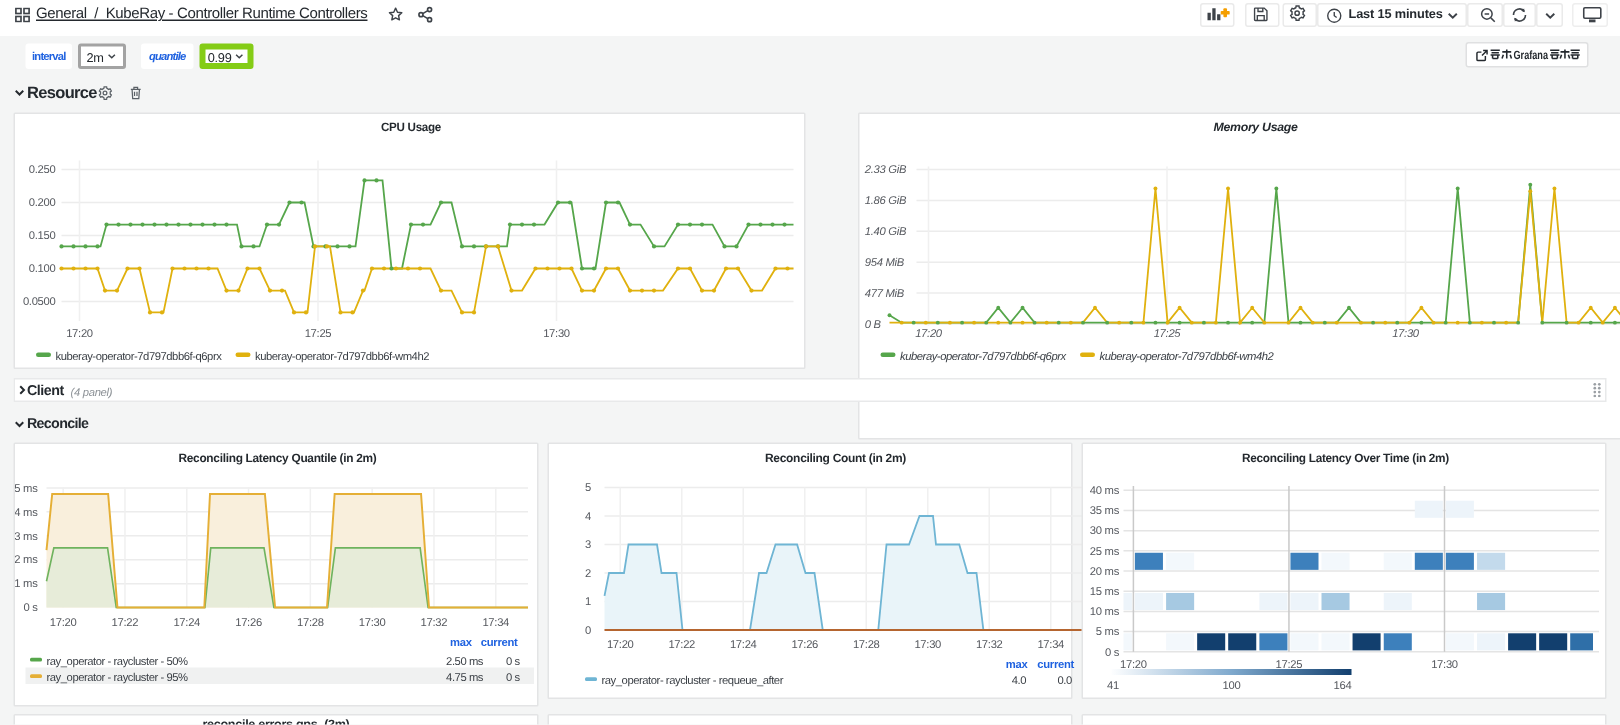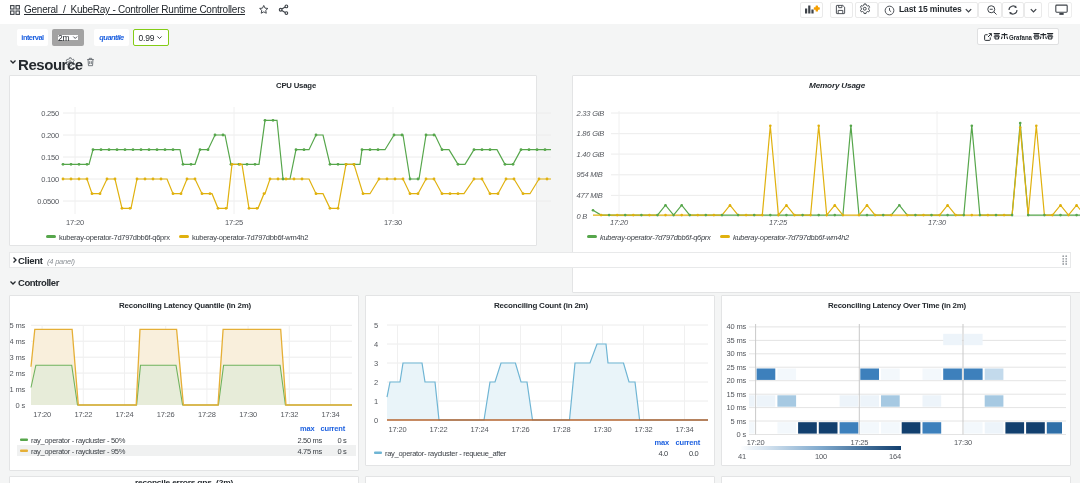--- a/index.html
+++ b/index.html
@@ -112,25 +112,25 @@
 <div class="abs" style="left:1055px;top:3.5px;">
     <svg width="13" height="12" viewBox="0 0 24 22">
       <g fill="none" stroke="#3E4349" stroke-width="2">
         <rect x="1.5" y="2" width="21" height="13" rx="1.5"></rect>
       </g>
       <rect x="8" y="16.5" width="8" height="3.5" fill="#3E4349"></rect>
     </svg>
   </div>
 
 <div class="chip" style="left:17px;width:31px;justify-content:center;color:#1F62E0;font-weight:bold;font-size:7.5px;letter-spacing:-0.55px;">interval</div>
-<div class="chip" style="left:52px;width:32px;border:6px solid #a3a3a3;justify-content:center;color:#24292E;font-size:8.5px;letter-spacing:-0.2px;">2m&nbsp;<svg width="7" height="7" viewBox="0 0 10 10">
+<div class="chip" style="left:52px;width:32px;border:2px solid #a3a3a3;justify-content:center;color:#24292E;font-size:8.5px;letter-spacing:-0.2px;">2m&nbsp;<svg width="7" height="7" viewBox="0 0 10 10">
       <path fill="none" stroke="#3E4349" stroke-width="1.4" d="M2 3.5l3 3 3-3"></path>
     </svg></div>
 <div class="chip" style="left:94px;width:35px;justify-content:center;color:#1F62E0;font-weight:bold;font-size:7.5px;letter-spacing:-0.55px;font-style:italic;">quantile</div>
-<div class="chip" style="left:133px;width:36px;border:1px solid #84cc16;justify-content:center;color:#24292E;font-size:8.5px;letter-spacing:-0.2px;">0.99&nbsp;<svg width="7" height="7" viewBox="0 0 10 10">
+<div class="chip" style="left:133px;width:36px;border:4px solid #84cc16;justify-content:center;color:#24292E;font-size:8.5px;letter-spacing:-0.2px;">0.99&nbsp;<svg width="7" height="7" viewBox="0 0 10 10">
       <path fill="none" stroke="#3E4349" stroke-width="1.4" d="M2 3.5l3 3 3-3"></path>
     </svg></div>
 <div class="abs" style="left:977px;top:28px;width:82px;height:17px;background:#fff;border:1px solid #dfe0e1;border-radius:2px;"></div>
 <svg class="abs" style="left:977px;top:28px;" width="82" height="17">
 <g transform="translate(6.5,4.5)">
       <g transform="scale(0.375)" fill="none" stroke="#24292E" stroke-width="2.6">
         <path d="M18 13v6a2 2 0 0 1-2 2H5a2 2 0 0 1-2-2V8a2 2 0 0 1 2-2h6"></path>
         <path d="M14 3h7v7M21 3l-9 9"></path>
       </g>
     </g>
@@ -148,36 +148,36 @@
       <path d="M4 0.6v6.8M0.6 2.4h6.8M1.4 4.6l-1 2.8M6.6 4.6l1 2.8"></path>
     </g>
     <g transform="translate(69.6,4.5) scale(0.875)" stroke="#24292E" stroke-width="1.2" fill="none">
       <path d="M0.5 1.2h7M1.2 3h5.6M0.5 4.8h7M2 4.8v2.6M6 4.8v2.6M2 7.4h4"></path>
     </g>
 </svg>
 
 <svg class="abs" style="left:9px;top:58px;" width="8" height="8">
     <path fill="none" stroke="#24292E" stroke-width="1.3" d="M1.5 2.5l2.5 2.5L6.5 2.5"></path>
   </svg>
-<div class="abs" style="left:18px;top:56px;font-size:15px;font-weight:bold;color:#24292E;letter-spacing:-0.45px;">Resource</div>
+<div class="abs" style="left:18px;top:56px;font-size:11px;font-weight:bold;color:#24292E;letter-spacing:-0.45px;">Resource</div>
 <div class="abs" style="left:65px;top:57px;">
     <svg width="10" height="10" viewBox="0 0 24 24">
       <path fill="none" stroke="#5a6066" stroke-width="2" d="M12 9a3 3 0 1 0 0 6 3 3 0 0 0 0-6zm8.4 3a8 8 0 0 0-.2-1.7l2-1.5-2-3.5-2.3 1a8 8 0 0 0-2.9-1.7L14.6 2h-4l-.4 2.6A8 8 0 0 0 7.3 6.3l-2.3-1-2 3.5 2 1.5a8 8 0 0 0 0 3.4l-2 1.5 2 3.5 2.3-1a8 8 0 0 0 2.9 1.7l.4 2.6h4l.4-2.6a8 8 0 0 0 2.9-1.7l2.3 1 2-3.5-2-1.5c.1-.6.2-1.1.2-1.7z"></path>
     </svg>
   </div>
 <div class="abs" style="left:86px;top:57px;">
     <svg width="9" height="10" viewBox="0 0 22 24">
       <g fill="none" stroke="#5a6066" stroke-width="2">
         <path d="M3 6h16M8 6V3h6v3M5 6l1 15h10l1-15"></path>
         <path d="M9 10v7M13 10v7"></path>
       </g>
     </svg>
   </div>
 
-<div class="panel" style="left:9px;top:75px;width:528px;height:171px;padding-left:22px;">
+<div class="panel" style="left:9px;top:75px;width:528px;height:171px;">
     <svg width="528" height="171">
 <text x="264" y="11.5" text-anchor="middle" class="ttl" textLength="40" lengthAdjust="spacingAndGlyphs">CPU Usage</text>
 <line x1="31" y1="37" x2="519" y2="37" stroke="#ececec" stroke-width="1"></line>
       <line x1="31" y1="59" x2="519" y2="59" stroke="#ececec" stroke-width="1"></line>
       <line x1="31" y1="81" x2="519" y2="81" stroke="#ececec" stroke-width="1"></line>
       <line x1="31" y1="103" x2="519" y2="103" stroke="#ececec" stroke-width="1"></line>
       <line x1="31" y1="125" x2="519" y2="125" stroke="#ececec" stroke-width="1"></line>
       <line x1="43" y1="31" x2="43" y2="138" stroke="#f0f0f0" stroke-width="1"></line>
       <line x1="202" y1="31" x2="202" y2="138" stroke="#f0f0f0" stroke-width="1"></line>
       <line x1="361" y1="31" x2="361" y2="138" stroke="#f0f0f0" stroke-width="1"></line>
@@ -430,21 +430,21 @@
       <circle cx="4.2" cy="1.2" r="0.9" fill="#9a9fa4"></circle>
       <circle cx="4.2" cy="3.8" r="0.9" fill="#9a9fa4"></circle>
       <circle cx="4.2" cy="6.4" r="0.9" fill="#9a9fa4"></circle>
       <circle cx="4.2" cy="9.0" r="0.9" fill="#9a9fa4"></circle>
     </svg>
   </div>
 
 <svg class="abs" style="left:9px;top:279px;" width="8" height="8">
     <path fill="none" stroke="#24292E" stroke-width="1.3" d="M1.5 2.5l2.5 2.5L6.5 2.5"></path>
   </svg>
-<div class="abs" style="left:18px;top:276.5px;font-size:9.5px;font-weight:bold;color:#24292E;letter-spacing:-0.45px;">Controller</div>
+<div class="abs" style="left:18px;top:276.5px;font-size:9.5px;font-weight:bold;color:#24292E;letter-spacing:-0.45px;">Reconcile</div>
 
 <div class="panel" style="left:9px;top:295px;width:350px;height:176px;">
     <svg width="350" height="171">
 <text x="175" y="12" text-anchor="middle" class="ttl" textLength="132" lengthAdjust="spacingAndGlyphs">Reconciling Latency Quantile (in 2m)</text>
 <line x1="21" y1="93.1" x2="342" y2="93.1" stroke="#ececec"></line>
       <line x1="21" y1="77.1" x2="342" y2="77.1" stroke="#ececec"></line>
       <line x1="21" y1="61.2" x2="342" y2="61.2" stroke="#ececec"></line>
       <line x1="21" y1="45.2" x2="342" y2="45.2" stroke="#ececec"></line>
       <line x1="21" y1="29.3" x2="342" y2="29.3" stroke="#ececec"></line>
       <line x1="32.1" y1="29" x2="32.1" y2="109" stroke="#f0f0f0"></line>
@@ -479,21 +479,21 @@
 <rect x="10" y="142.5" width="8" height="2.5" rx="1" fill="#56A64B"></rect>
 <text x="21" y="147" class="lg">ray_operator - raycluster - 50%</text>
 <text x="312" y="147" text-anchor="end" class="lg">2.50 ms</text>
 <text x="336.5" y="147" text-anchor="end" class="lg">0 s</text>
 <rect x="10" y="153.5" width="8" height="2.5" rx="1" fill="#E5AF36"></rect>
 <text x="21" y="158" class="lg">ray_operator - raycluster - 95%</text>
 <text x="312" y="158" text-anchor="end" class="lg">4.75 ms</text>
 <text x="336.5" y="158" text-anchor="end" class="lg">0 s</text>
 </svg>
   </div>
-<div class="panel" style="left:365px;top:295px;width:350px;height:171px;">
+<div class="panel" style="left:365px;top:295px;width:350px;height:171px;padding-left:16px;">
     <svg width="350" height="171">
 <text x="175" y="12" text-anchor="middle" class="ttl" textLength="94" lengthAdjust="spacingAndGlyphs">Reconciling Count (in 2m)</text>
 <line x1="21" y1="105.0" x2="342" y2="105.0" stroke="#ececec"></line>
       <line x1="21" y1="86.0" x2="342" y2="86.0" stroke="#ececec"></line>
       <line x1="21" y1="67.0" x2="342" y2="67.0" stroke="#ececec"></line>
       <line x1="21" y1="48.0" x2="342" y2="48.0" stroke="#ececec"></line>
       <line x1="21" y1="29.0" x2="342" y2="29.0" stroke="#ececec"></line>
       <line x1="31.5" y1="29" x2="31.5" y2="124" stroke="#f0f0f0"></line>
       <line x1="72.5" y1="29" x2="72.5" y2="124" stroke="#f0f0f0"></line>
       <line x1="113.5" y1="29" x2="113.5" y2="124" stroke="#f0f0f0"></line>

